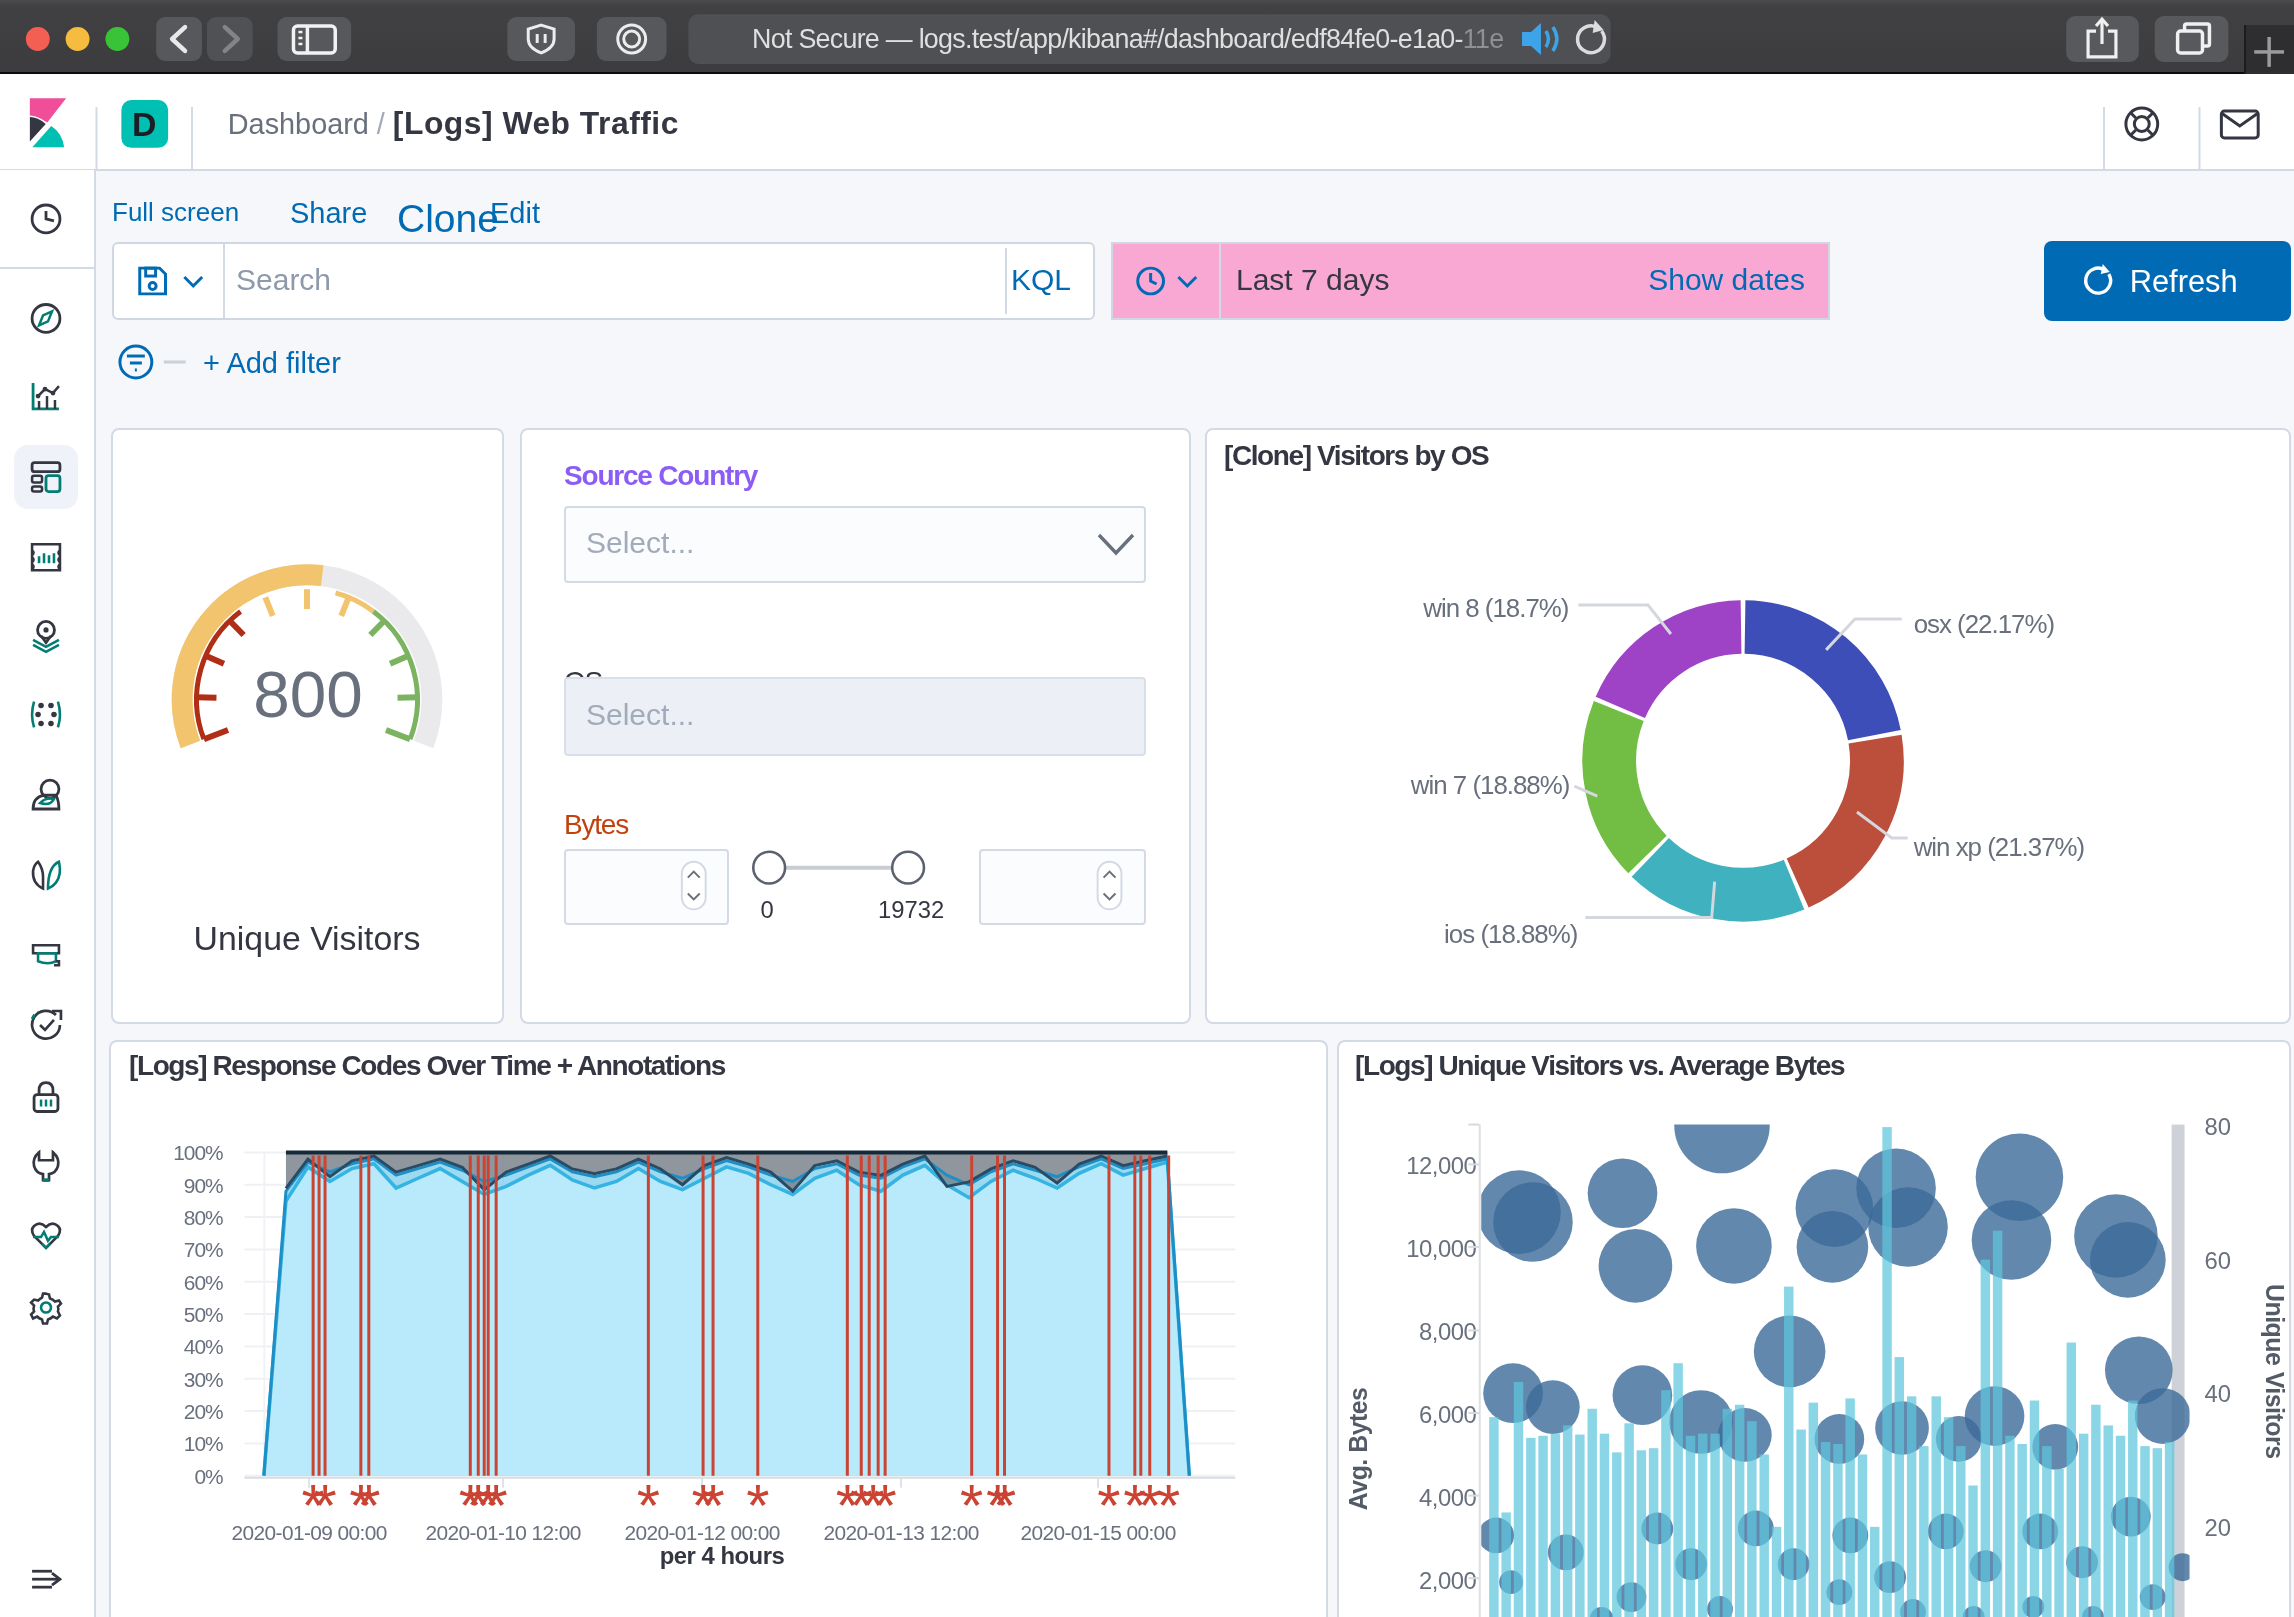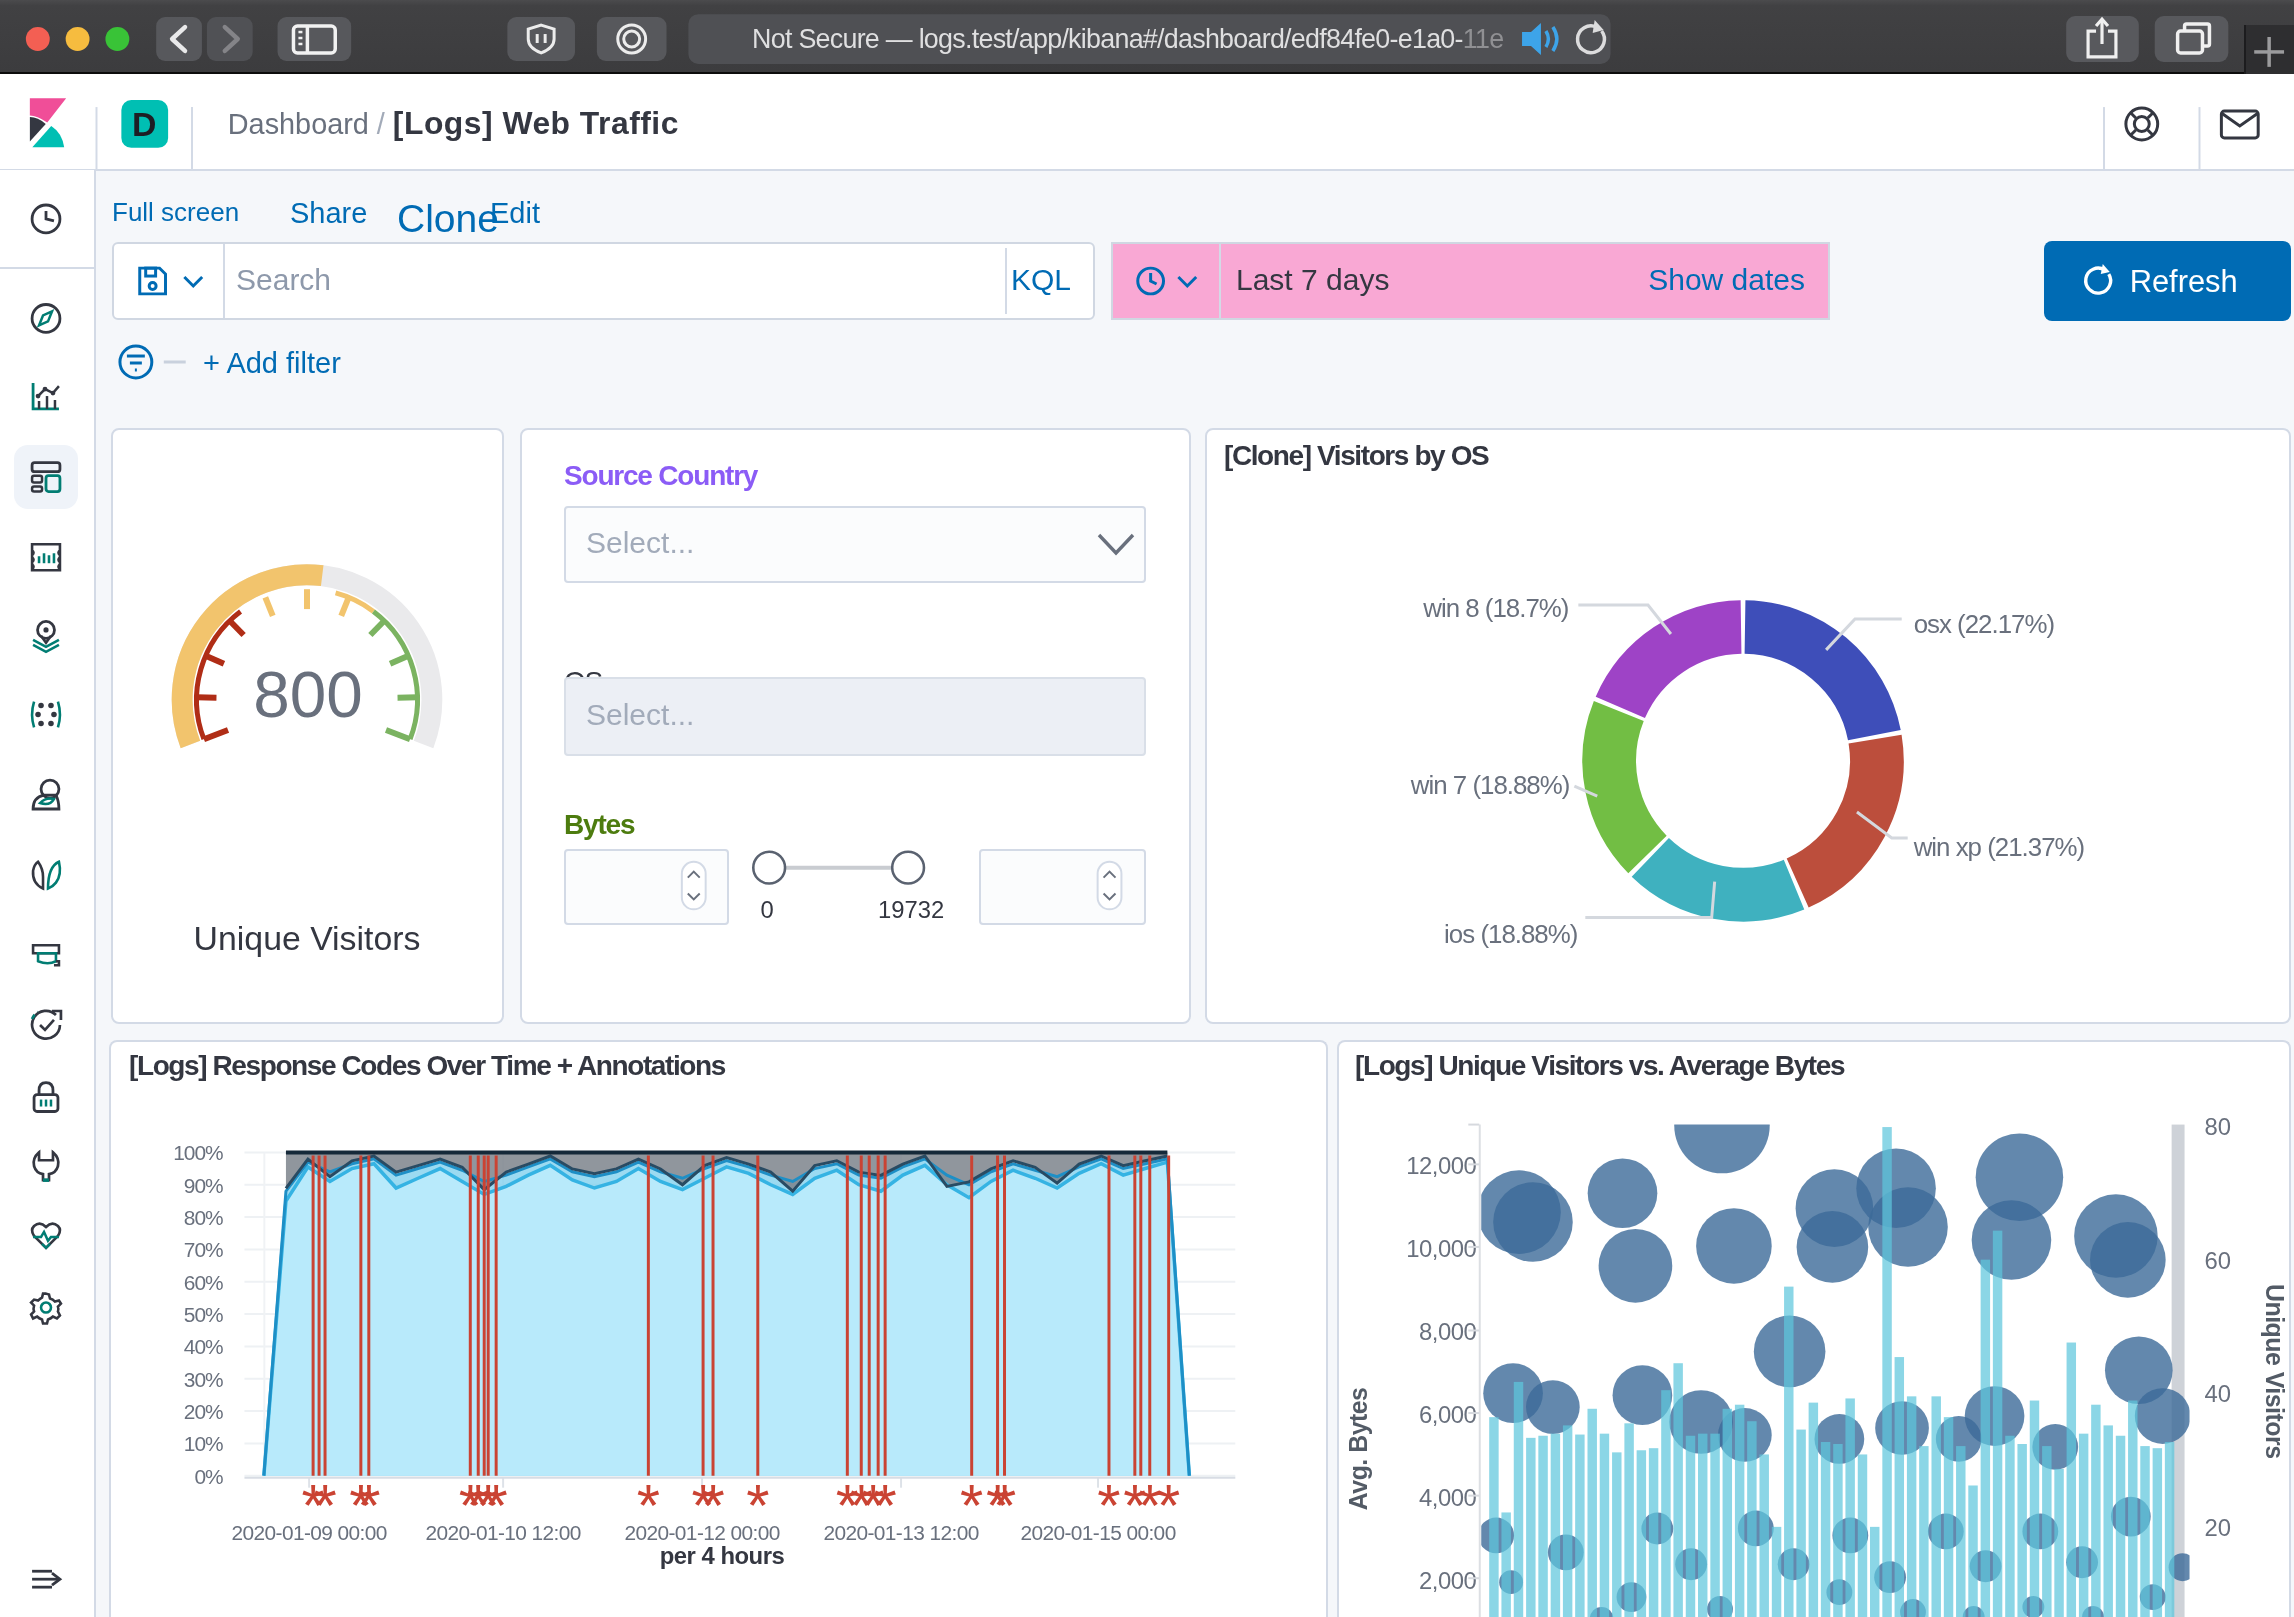--- a/index.html
+++ b/index.html
@@ -253,21 +253,21 @@
 <div class="abs" style="left:564px;top:506px;width:582px;height:77px;background:#fbfcfd;border:2px solid #d3dae6;border-radius:4px">
   <div class="abs" style="left:20px;top:18px;font-size:30px;color:#a2abba">Select...</div>
 </div>
 <svg class="abs" style="left:1090px;top:525px" width="52" height="42" viewBox="0 0 52 42">
     <path d="M 9 10 L 26 28 L 43 10" stroke="#69707d" stroke-width="3.4" fill="none"></path>
   </svg>
 <div class="abs" style="left:564px;top:666px;font-size:28px;font-weight:400;letter-spacing:-1.2px;color:#343741">OS</div>
 <div class="abs" style="left:564px;top:677px;width:582px;height:79px;background:#eceff5;border:2px solid #d9dfe8;border-radius:4px">
   <div class="abs" style="left:20px;top:19px;font-size:30px;color:#a2abba">Select...</div>
 </div>
-<div class="abs" style="left:564px;top:809px;font-size:28px;font-weight:700;letter-spacing:-1.2px;color:#4d7c0f">Bytes</div>
+<div class="abs" style="left:564px;top:809px;font-size:28px;font-weight:400;letter-spacing:-1.2px;color:#c2410c">Bytes</div>
 <div class="abs" style="left:564px;top:849px;width:165px;height:76px;background:#fbfcfd;border:2px solid #d3dae6;border-radius:4px"></div>
 <div class="abs" style="left:979px;top:849px;width:167px;height:76px;background:#fbfcfd;border:2px solid #d3dae6;border-radius:4px"></div>
 <svg class="abs" style="left:520px;top:826px" width="671" height="129" viewBox="0 0 674 130">
  <g stroke="#69707d" stroke-width="2" fill="none">
   <rect x="162" y="36" width="24" height="48" rx="12" fill="#fff" stroke="#d3dae6"></rect>
   <path d="M 168 52 L 174 46 L 180 52"></path>
       <path d="M 168 68 L 174 74 L 180 68"></path>
   <rect x="581" y="36" width="24" height="48" rx="12" fill="#fff" stroke="#d3dae6"></rect>
   <path d="M 587 52 L 593 46 L 599 52"></path>
       <path d="M 587 68 L 593 74 L 599 68"></path>

